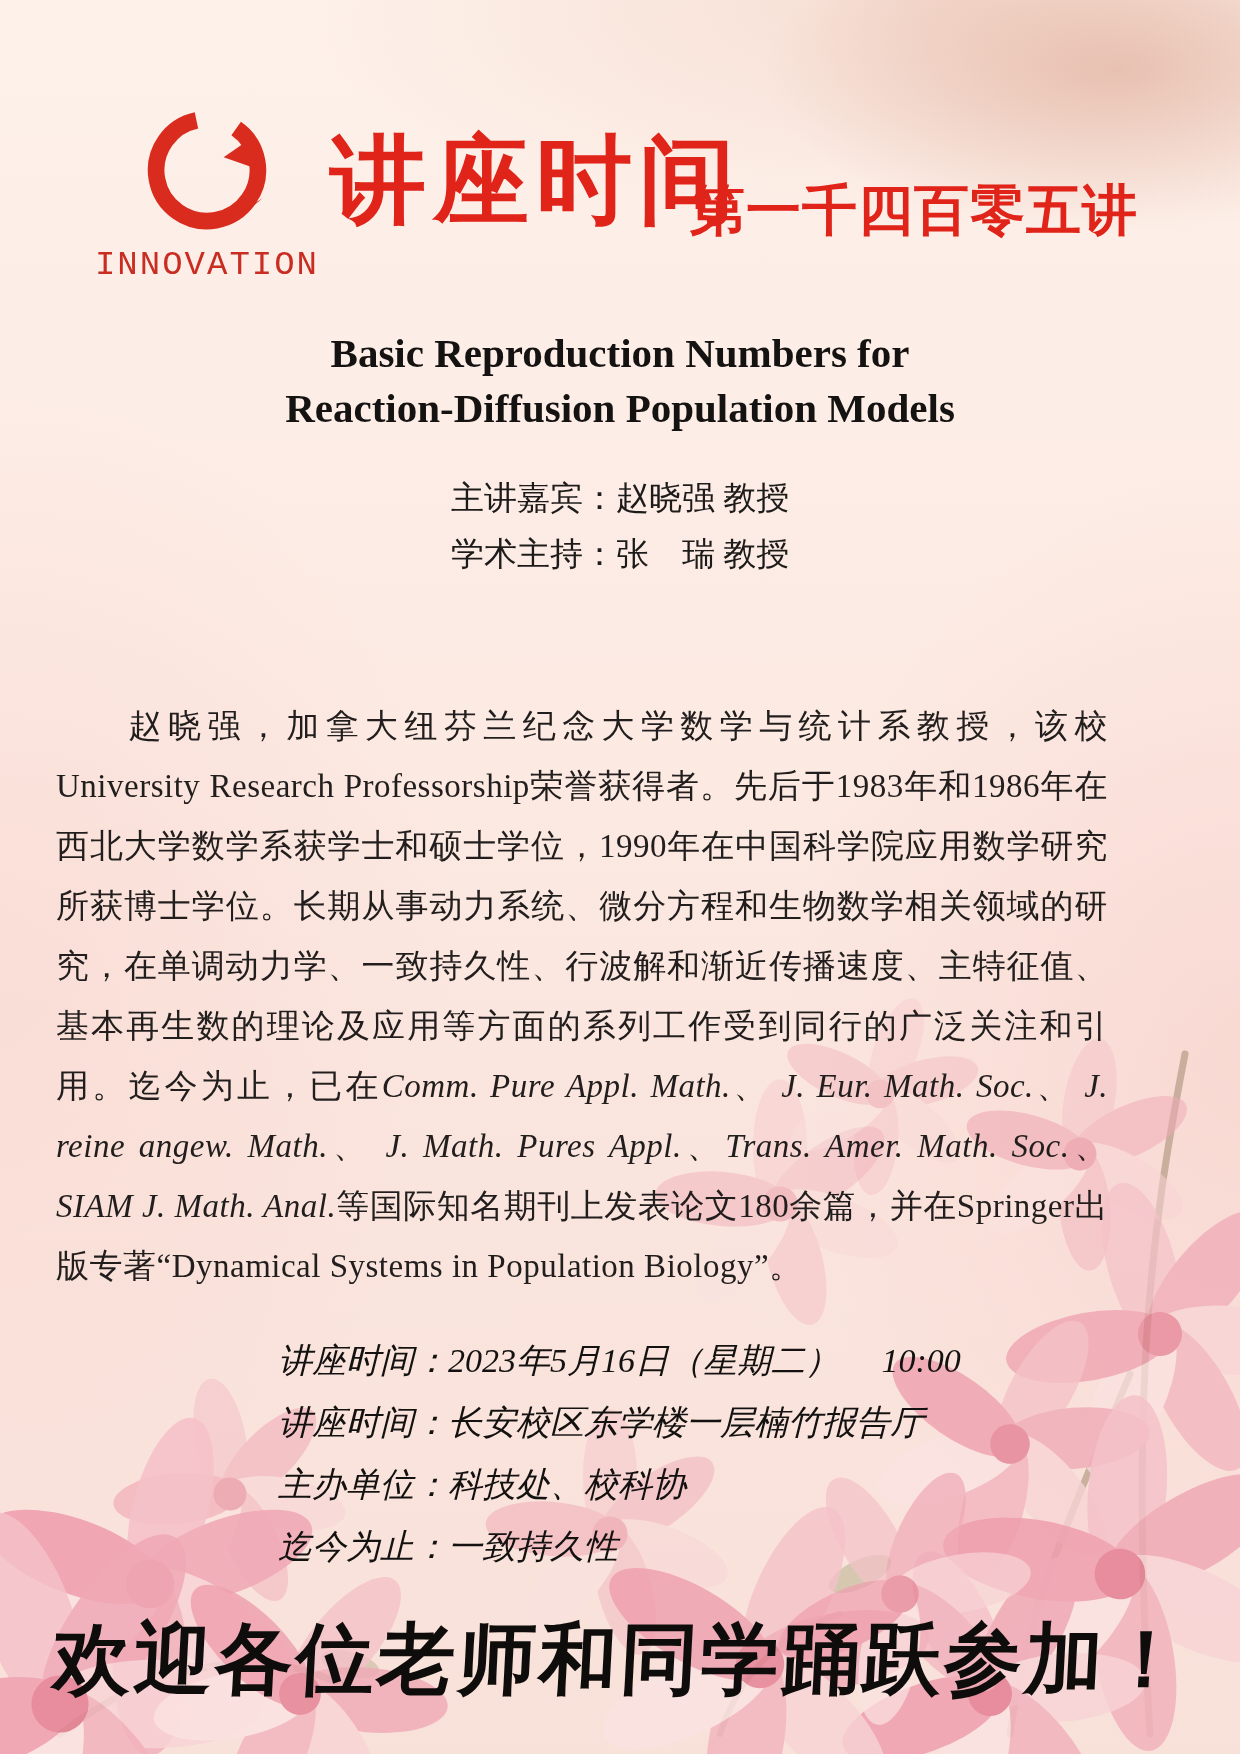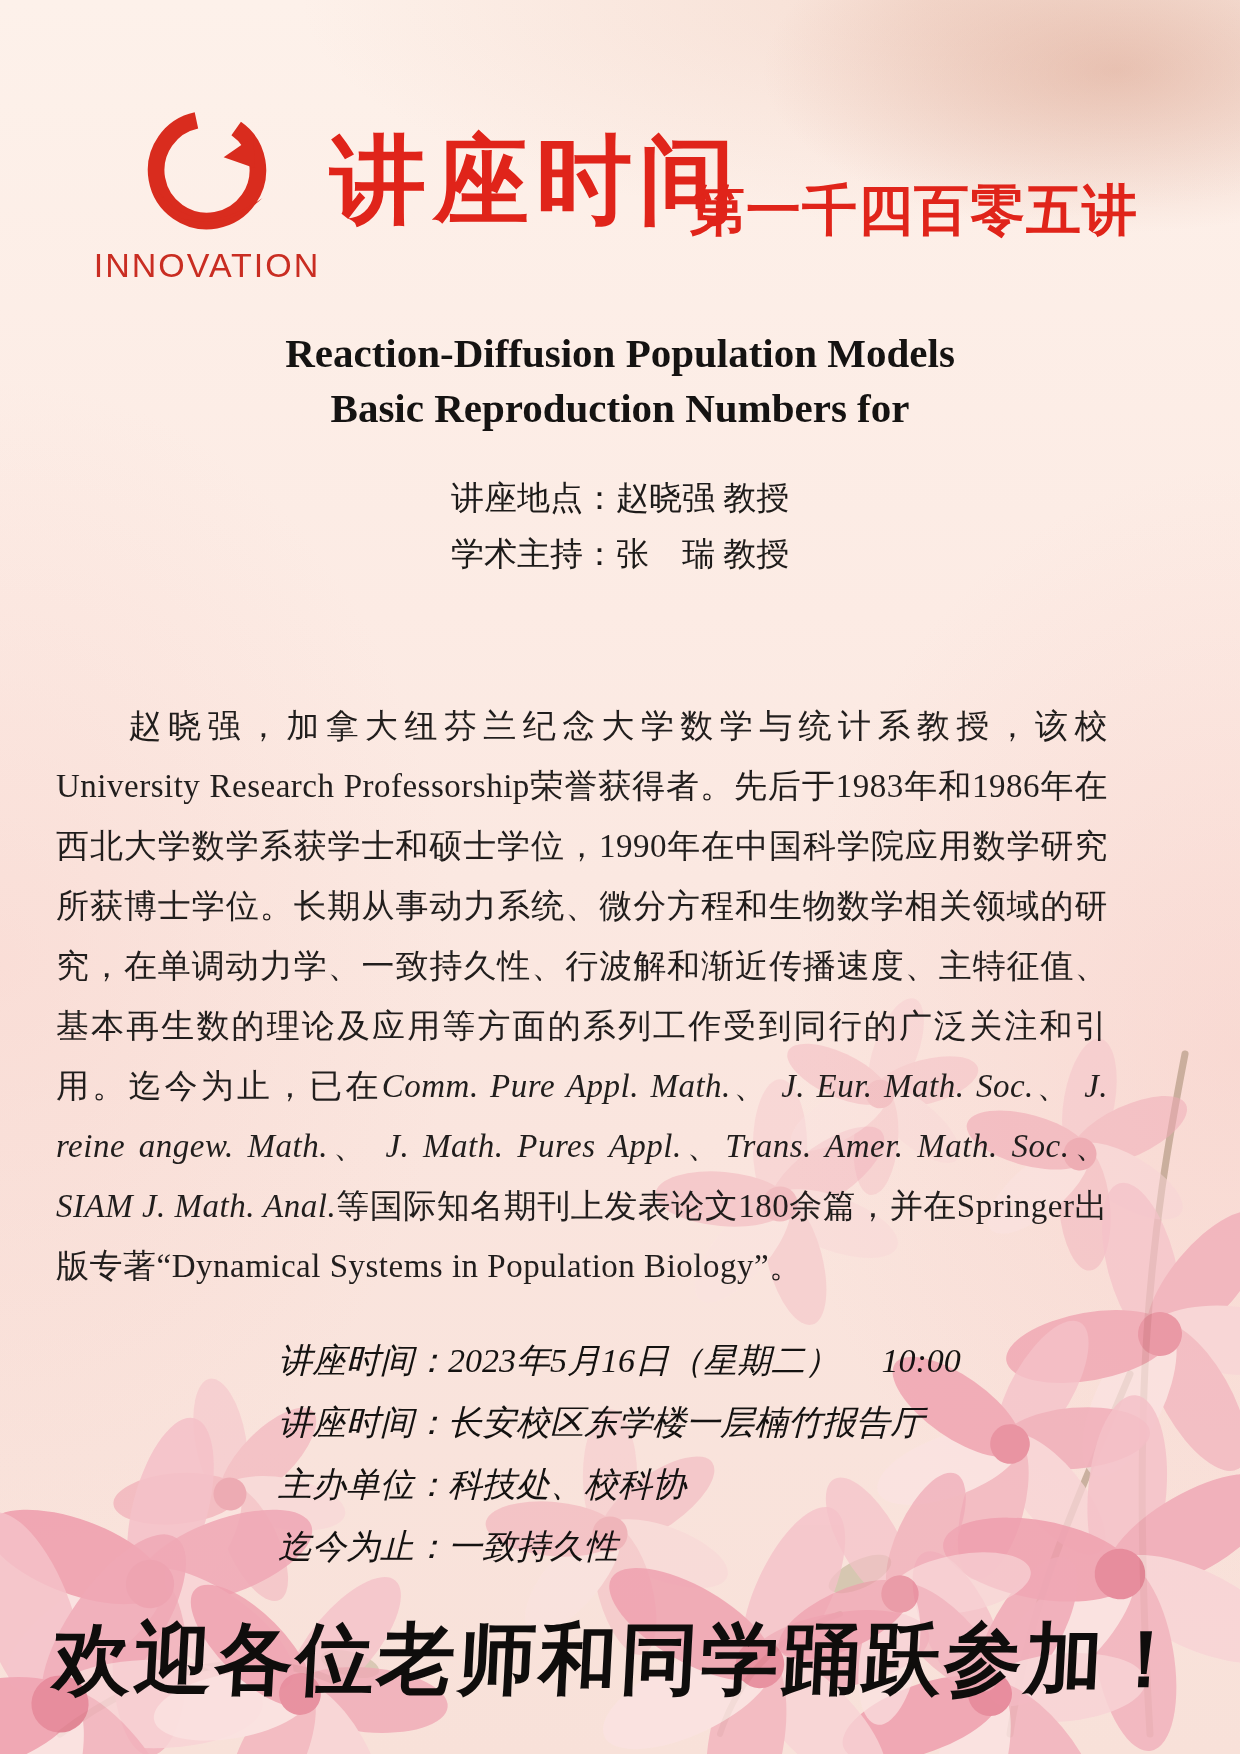--- a/index.html
+++ b/index.html
@@ -16,21 +16,21 @@
       radial-gradient(ellipse 700px 900px at 0% 55%, rgba(247,205,198,0.35), rgba(247,205,198,0) 65%),
       radial-gradient(ellipse 700px 900px at 100% 60%, rgba(246,198,192,0.40), rgba(246,198,192,0) 65%),
       linear-gradient(180deg, #fdf1ea 0%, #fcebe4 35%, #fae5de 65%, #f8e1d9 100%);
   }
   .flowers { position: absolute; left: 0; bottom: 0; width: 1240px; height: 780px; }
 
   .logo { position: absolute; left: 92px; top: 98px; width: 230px; text-align: center; }
   .logo svg { width: 152px; height: 148px; display: block; margin: 0 auto; }
   .logo-text {
     font-size: 34px; color: #c92d22; letter-spacing: 2px; margin-top: 0px;
-    font-family: Liberation Sans, sans-serif;
+    font-family: Liberation Mono, monospace;
   }
 
   .forum-title {
     position: absolute; left: 330px; top: 130px;
     font-size: 96px; line-height: 1.05; font-weight: 700;
     color: #e0241a; letter-spacing: 7px;
     font-family: "Liberation Sans", sans-serif;
   }
   .lecture-number {
     position: absolute; left: 690px; top: 174px;
@@ -124,27 +124,27 @@
       <polygon points="130,42 98,64 132,76" fill="#d92c1e"></polygon>
       <path d="M28,102 Q72,156 140,108 Q102,144 52,130 Q38,120 28,102 Z" fill="#d92c1e"></path>
     </svg>
     <div class="logo-text">INNOVATION</div>
   </div>
 
   <div class="forum-title">讲座时间</div>
   <div class="lecture-number">第一千四百零五讲</div>
 
   <div class="en-title">
+    <div>Basic Reproduction Numbers for</div>
     <div>Reaction-Diffusion Population Models</div>
-    <div>Basic Reproduction Numbers for</div>
   </div>
 
   <div class="speakers">
     <div class="inner">
-      <div>讲座地点：赵晓强  教授</div>
+      <div>主讲嘉宾：赵晓强  教授</div>
       <div>学术主持：张　瑞  教授</div>
     </div>
   </div>
 
   <p class="bio"><span>赵晓强，加拿大纽芬兰纪念大学数学与统计系教授，该校University Research Professorship荣誉获得者。先后于1983年和1986年在西北大学数学系获学士和硕士学位，1990年在中国科学院应用数学研究所获博士学位。长期从事动力系统、微分方程和生物数学相关领域的研究，在单调动力学、一致持久性、行波解和渐近传播速度、主特征值、基本再生数的理论及应用等方面的系列工作受到同行的广泛关注和引用。迄今为止，已在</span><span class="journal">Comm. Pure Appl. Math.</span><span>、 </span><span class="journal">J. Eur. Math. Soc.</span><span>、 </span><span class="journal">J. reine angew. Math.</span><span>、 </span><span class="journal">J. Math. Pures Appl.</span><span>、</span><span class="journal">Trans. Amer. Math. Soc.</span><span>、</span><span class="journal">SIAM J. Math. Anal.</span><span>等国际知名期刊上发表论文180余篇，并在Springer出版专著“Dynamical Systems  in Population Biology”。</span></p>
 
   <div class="details">
     <div class="detail-line"><span>讲座时间：</span><span>2023年5月16日（星期二）　 10:00</span></div>
     <div class="detail-line"><span>讲座时间：</span><span>长安校区东学楼一层楠竹报告厅</span></div>
     <div class="detail-line"><span>主办单位：</span><span>科技处、校科协</span></div>

